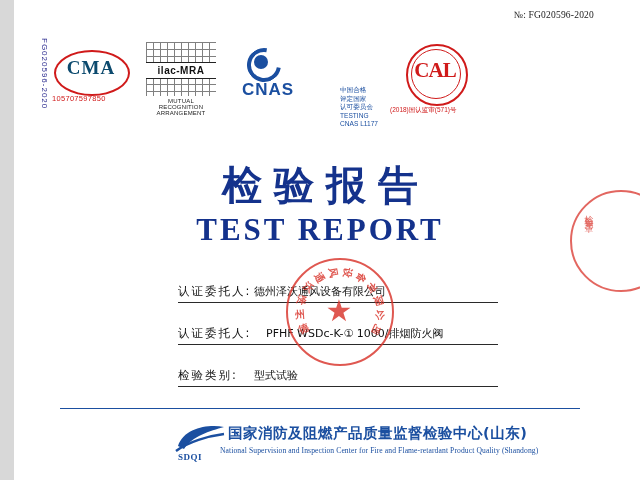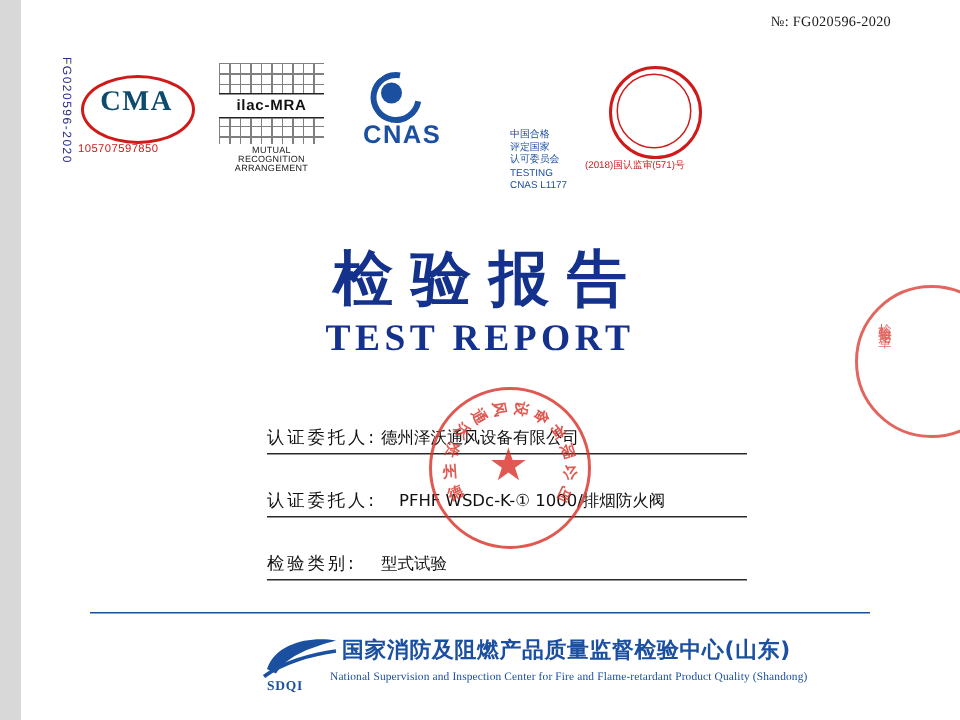--- a/index.html
+++ b/index.html
@@ -249,21 +249,21 @@
     color: #14328c;
     font-weight: bold;
     font-family: "DejaVu Sans", sans-serif;
     text-indent: 12px;
   }
   .title-en {
     position: absolute;
     left: 0; right: 0;
     top: 212px;
     text-align: center;
-    font-size: 25px;
+    font-size: 31px;
     letter-spacing: 3px;
     color: #14328c;
     font-weight: bold;
     font-family: "Liberation Serif", serif;
   }
 
   
   .fields {
     position: absolute;
     left: 164px;
@@ -455,20 +455,21 @@
         <div>中国合格</div>
         <div>评定国家</div>
         <div>认可委员会</div>
         <div>TESTING</div>
         <div>CNAS L1177</div>
       </div>
 
       <div class="cal">
         <div class="ring"></div>
         <div class="inner"></div>
+        <div class="letters">CAL</div>
         <div class="note">(2018)国认监审(571)号</div>
       </div>
 
     </div>
 
     <div class="title-cn">检验报告</div>
     <div class="title-en">TEST REPORT</div>
 
     <div class="stamp-edge">
       <div class="lines">检验专用章</div>

